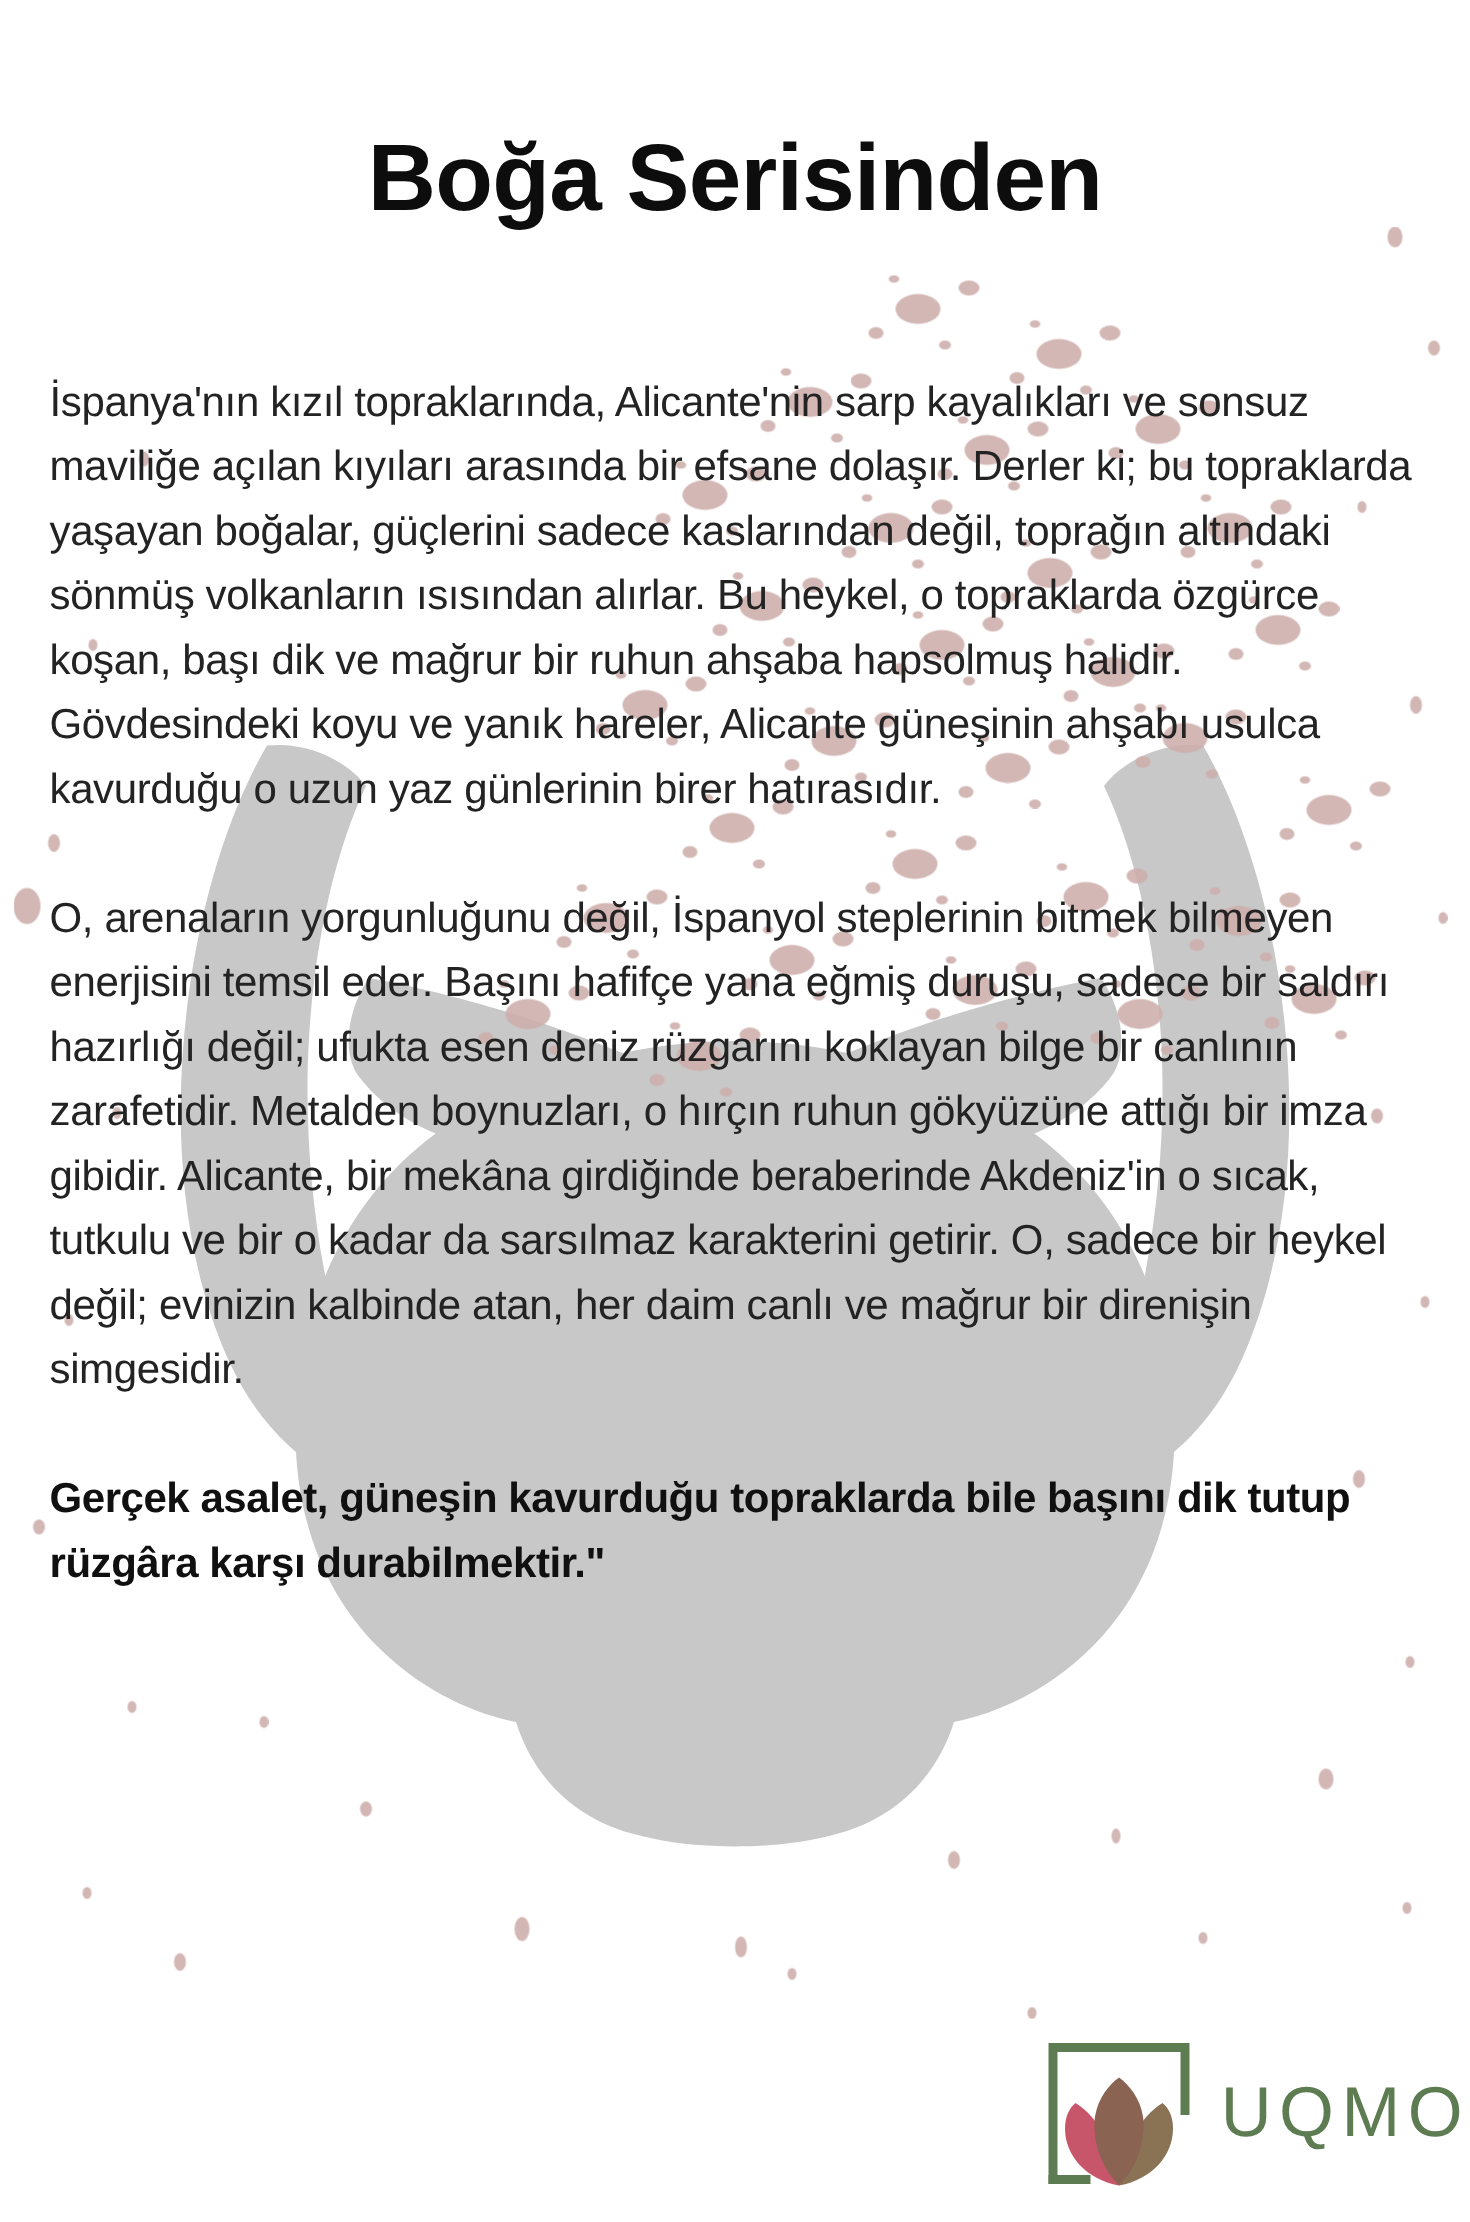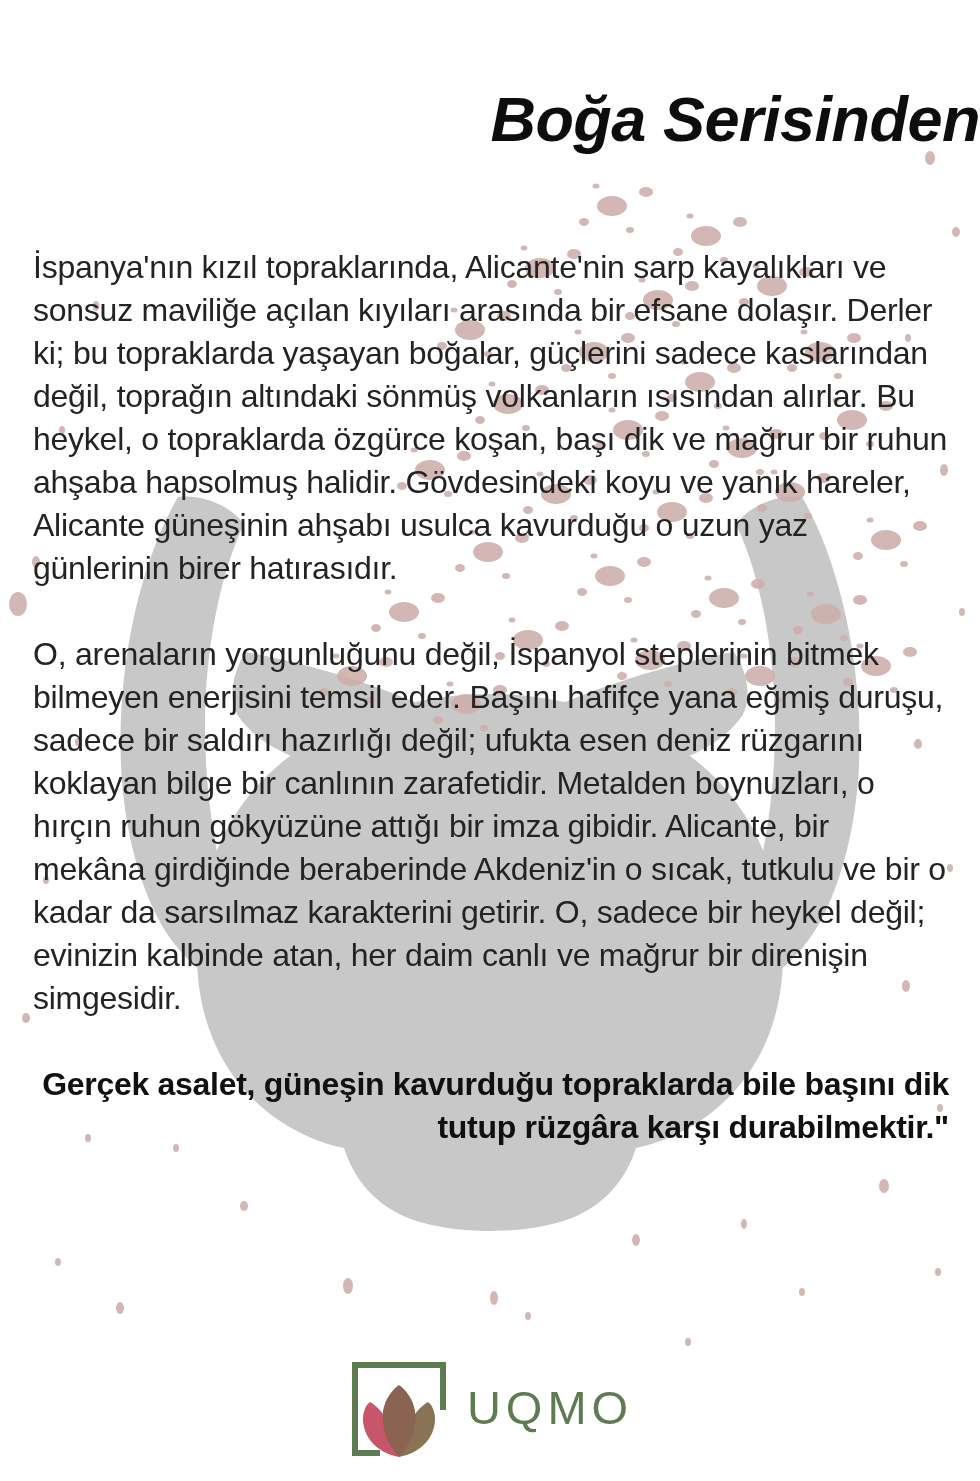--- a/index.html
+++ b/index.html
@@ -31,25 +31,24 @@
     position: absolute;
     left: 0; top: 0;
     width: 980px; height: 1481px;
     z-index: 2;
   }
 
   .page-title {
     position: absolute;
     left: 0; right: 0;
     top: 44px;
-    text-align: right;
+    text-align: center;
     font-size: 63px;
     line-height: 1.05;
     font-weight: 700;
-    font-style: italic;
     letter-spacing: -0.5px;
     color: #0d0d0d;
     font-family: "Liberation Sans", sans-serif;
   }
 
   .subtitle {
     position: absolute;
     left: 33px;
     top: 158px;
     width: 914px;
@@ -61,45 +60,45 @@
   }
 
   .body-block {
     position: absolute;
     left: 33px;
     top: 246px;
     width: 916px;
   }
 
   .para {
-    font-size: 32px;
+    font-size: 28px;
     line-height: 43px;
     color: #232323;
     font-weight: 400;
     letter-spacing: -0.25px;
     margin: 0 0 43px 0;
     font-family: "Liberation Sans", sans-serif;
   }
-  .para:last-child { margin-bottom: 0; text-align: right; }
+  .para:last-child { margin-bottom: 0; }
 
   .para.quote {
     font-weight: 700;
     color: #101010;
     letter-spacing: -0.3px;
   }
 
   
   .logo-wrap {
     position: absolute;
     left: 0; right: 0;
     bottom: 18px;
     height: 108px;
     display: flex;
     align-items: center;
-    justify-content: center;
+    justify-content: flex-end;
     gap: 16px;
   }
   .logo-mark { width: 104px; height: 104px; display: block; }
   .logo-word {
     font-size: 47px;
     font-weight: 400;
     letter-spacing: 5px;
     color: #5d7c52;
     font-family: "Liberation Sans", sans-serif;
     line-height: 1;

